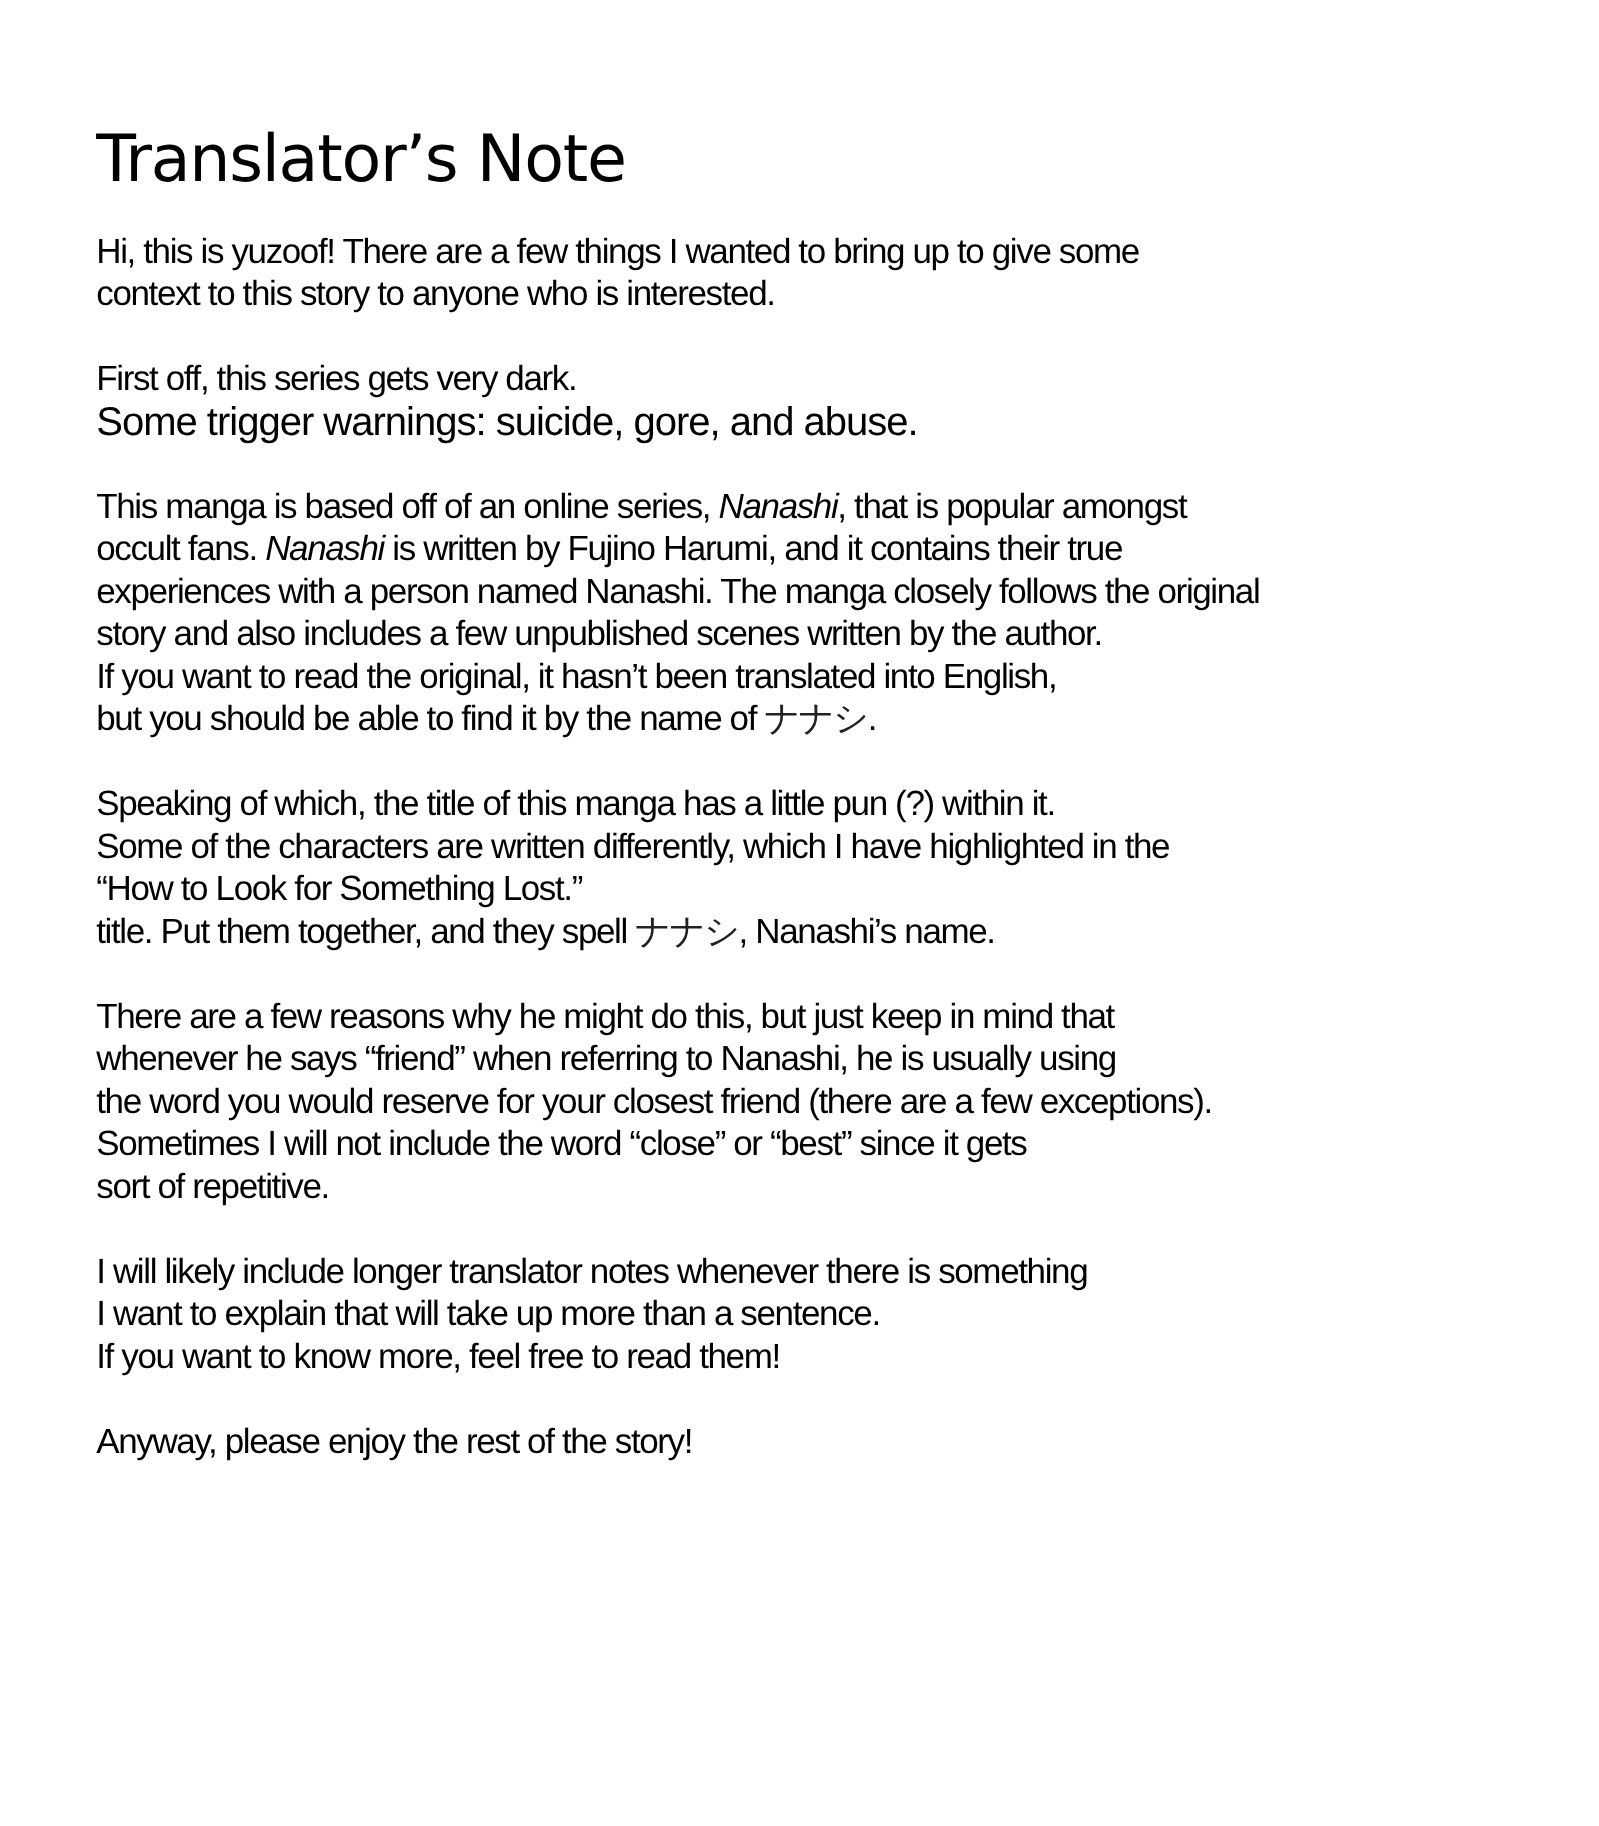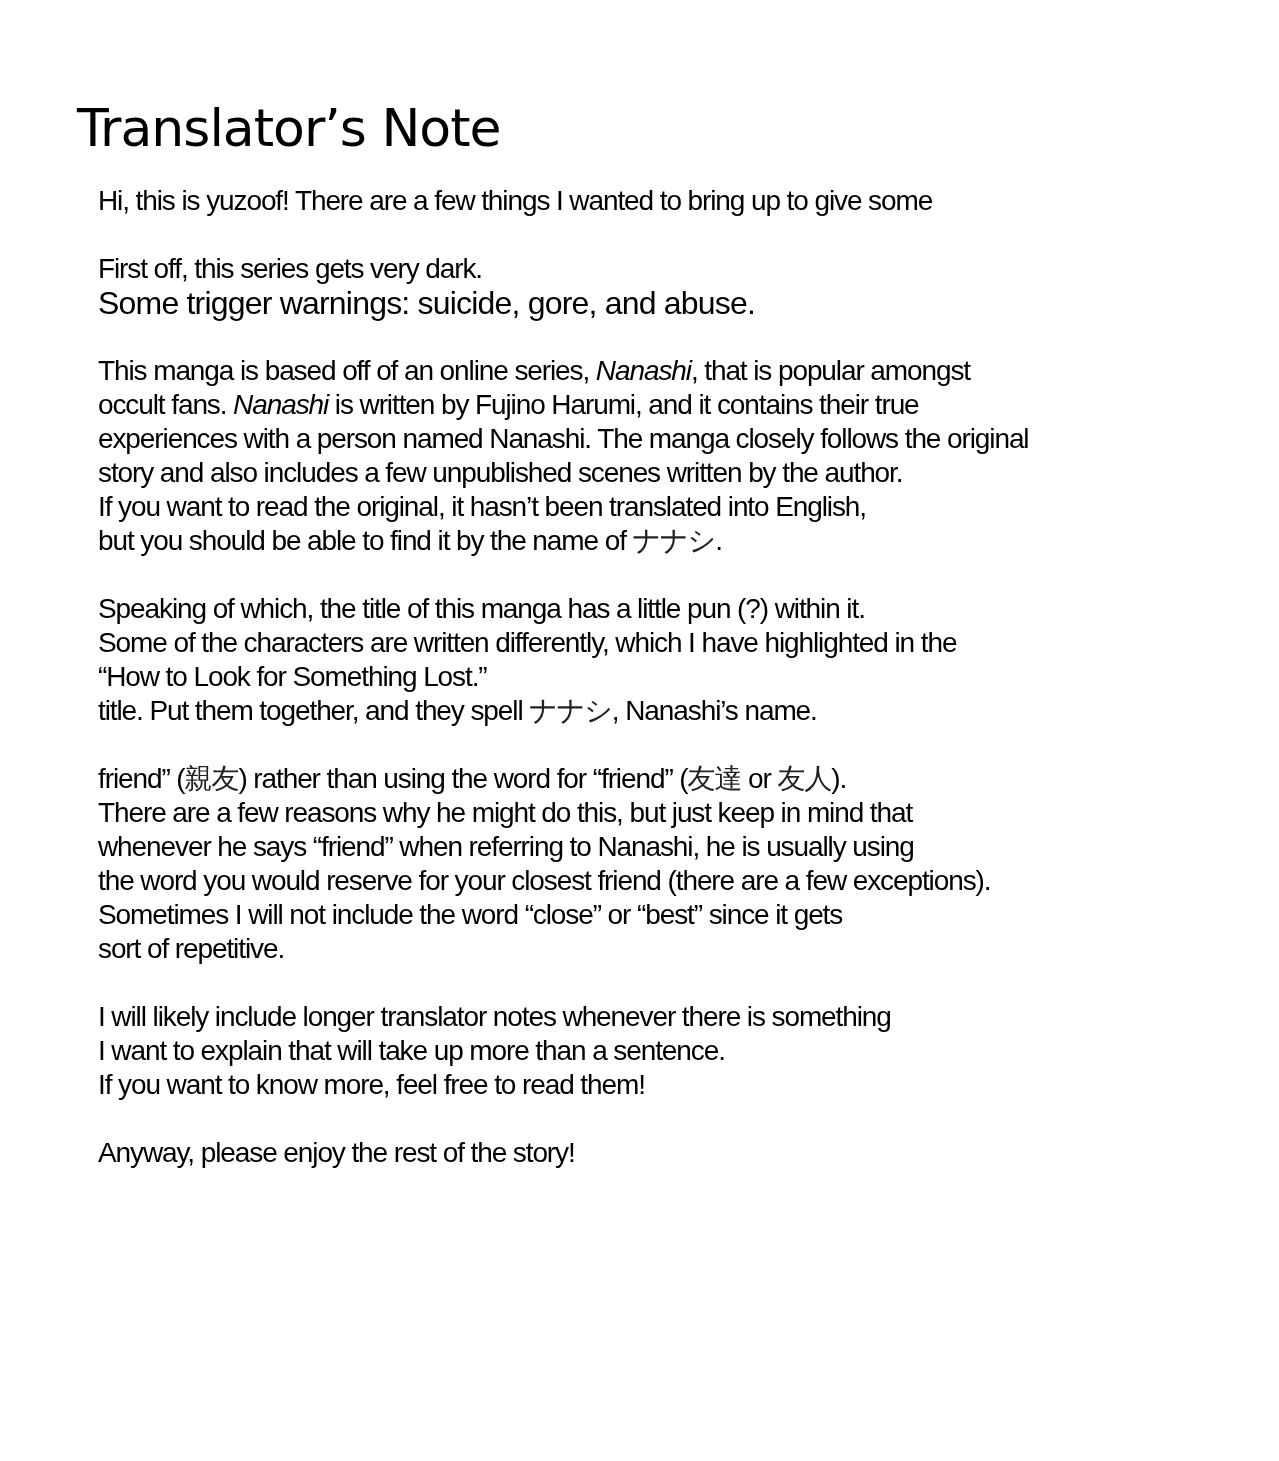--- a/index.html
+++ b/index.html
@@ -1,58 +1,58 @@
 <!DOCTYPE html>
 <html><head>
 <meta charset="utf-8">
 <style>
   html, body { margin:0; padding:0; background:#fff; }
   body { width:1279px; height:1461px; position:relative; overflow:hidden;
          font-family:"DejaVu Sans", sans-serif; color:#000; }
   .page { position:absolute; left:77px; top:96px; width:1150px; }
   h1 { margin:0; font-weight:normal; font-size:52px; line-height:64px; letter-spacing:-1px;
        font-family:"DejaVu Sans", sans-serif; }
-  .body { margin-top:24px;margin-left:21px; }
+  .body { margin-top:24px; }
   .line { font-size:28px; line-height:34px; white-space:nowrap; letter-spacing:-1.1px;
           font-family:"Liberation Sans", sans-serif; font-weight:normal; }
   .gap { height:34px; }
   .bold { font-weight:normal; font-size:32px; letter-spacing:-0.8px; }
   .it { font-style:italic; }
   .hl { color:#8c1a6c; }
   .jp { font-family:"DejaVu Sans", sans-serif; font-weight:200; color:#222; }
 </style>
 </head>
 <body>
 
 <div class="page">
   <h1>Translator’s Note</h1>
 
   <div class="body">
     <div class="line">Hi, this is yuzoof! There are a few things I wanted to bring up to give some</div>
+    <div class="line">context to this story to anyone who is interested.</div>
     <div class="gap"></div>
 
     <div class="line">First off, this series gets very dark.</div>
     <div class="line bold">Some trigger warnings: suicide, gore, and abuse.</div>
     <div class="gap"></div>
 
     <div class="line"><span>This manga is based off of an online series, </span><span class="it">Nanashi</span><span>, that is popular amongst</span></div>
     <div class="line"><span>occult fans. </span><span class="it">Nanashi</span><span> is written by Fujino Harumi, and it contains their true</span></div>
     <div class="line">experiences with a person named Nanashi. The manga closely follows the original</div>
     <div class="line">story and also includes a few unpublished scenes written by the author.</div>
     <div class="line">If you want to read the original, it hasn’t been translated into English,</div>
     <div class="line"><span>but you should be able to find it by the name of </span><span class="jp">ナナシ</span><span>.</span></div>
     <div class="gap"></div>
 
     <div class="line">Speaking of which, the title of this manga has a little pun (?) within it.</div>
     <div class="line">Some of the characters are written differently, which I have highlighted in the</div>
     <div class="line">“How to Look for Something Lost.”</div>
     <div class="line"><span>title. Put them together, and they spell </span><span class="jp">ナナシ</span><span>, Nanashi’s name.</span></div>
     <div class="gap"></div>
 
-    <div class="line"><span>friend” (</span><span class="jp">親友</span><span>) rather than using the word for “friend” (</span><span class="jp">友達</span><span> or </span><span class="jp">友人</span><span>).</span></div>
     <div class="line">There are a few reasons why he might do this, but just keep in mind that</div>
     <div class="line">whenever he says “friend” when referring to Nanashi, he is usually using</div>
     <div class="line">the word you would reserve for your closest friend (there are a few exceptions).</div>
     <div class="line">Sometimes I will not include the word “close” or “best” since it gets</div>
     <div class="line">sort of repetitive.</div>
     <div class="gap"></div>
 
     <div class="line">I will likely include longer translator notes whenever there is something</div>
     <div class="line">I want to explain that will take up more than a sentence.</div>
     <div class="line">If you want to know more, feel free to read them!</div>

